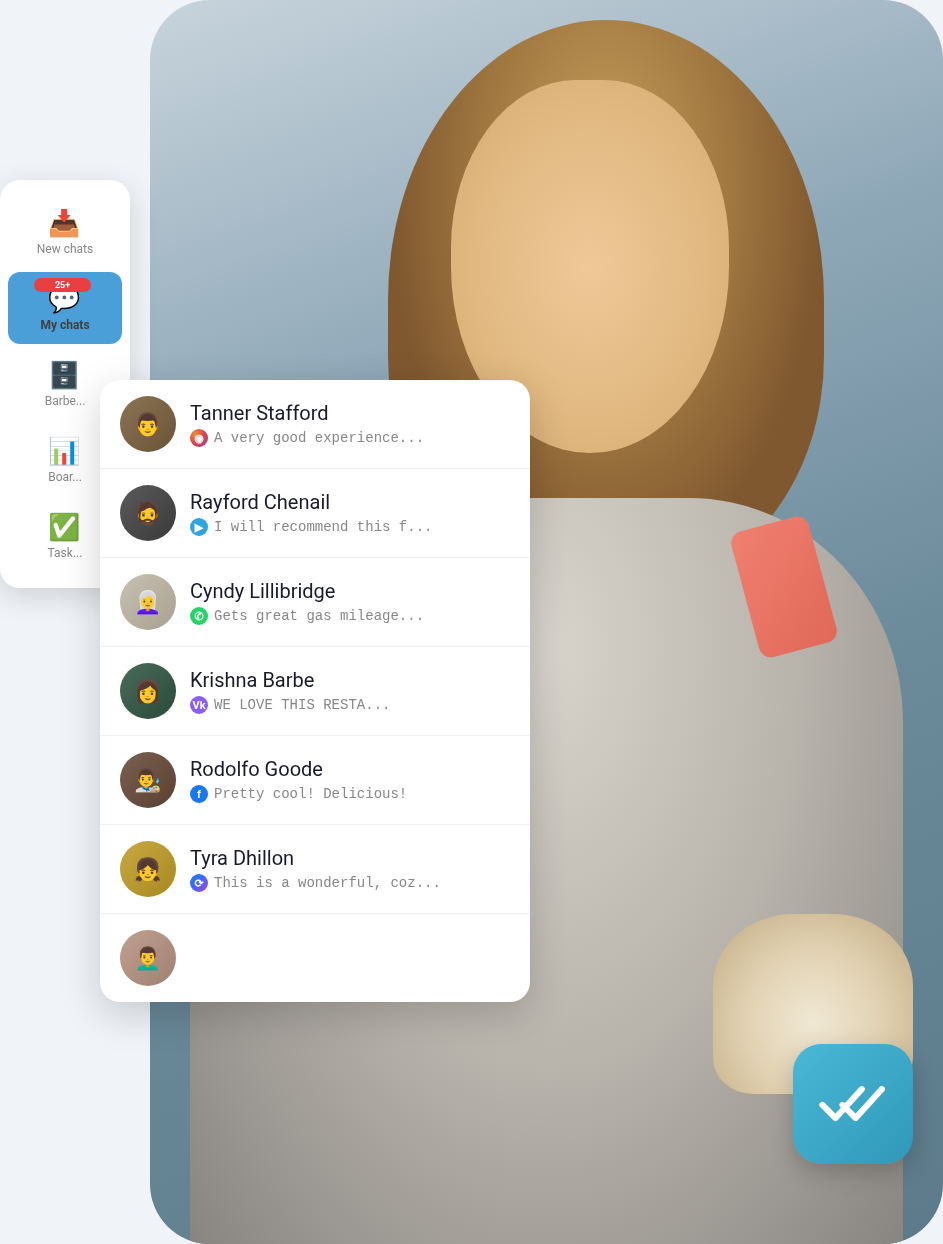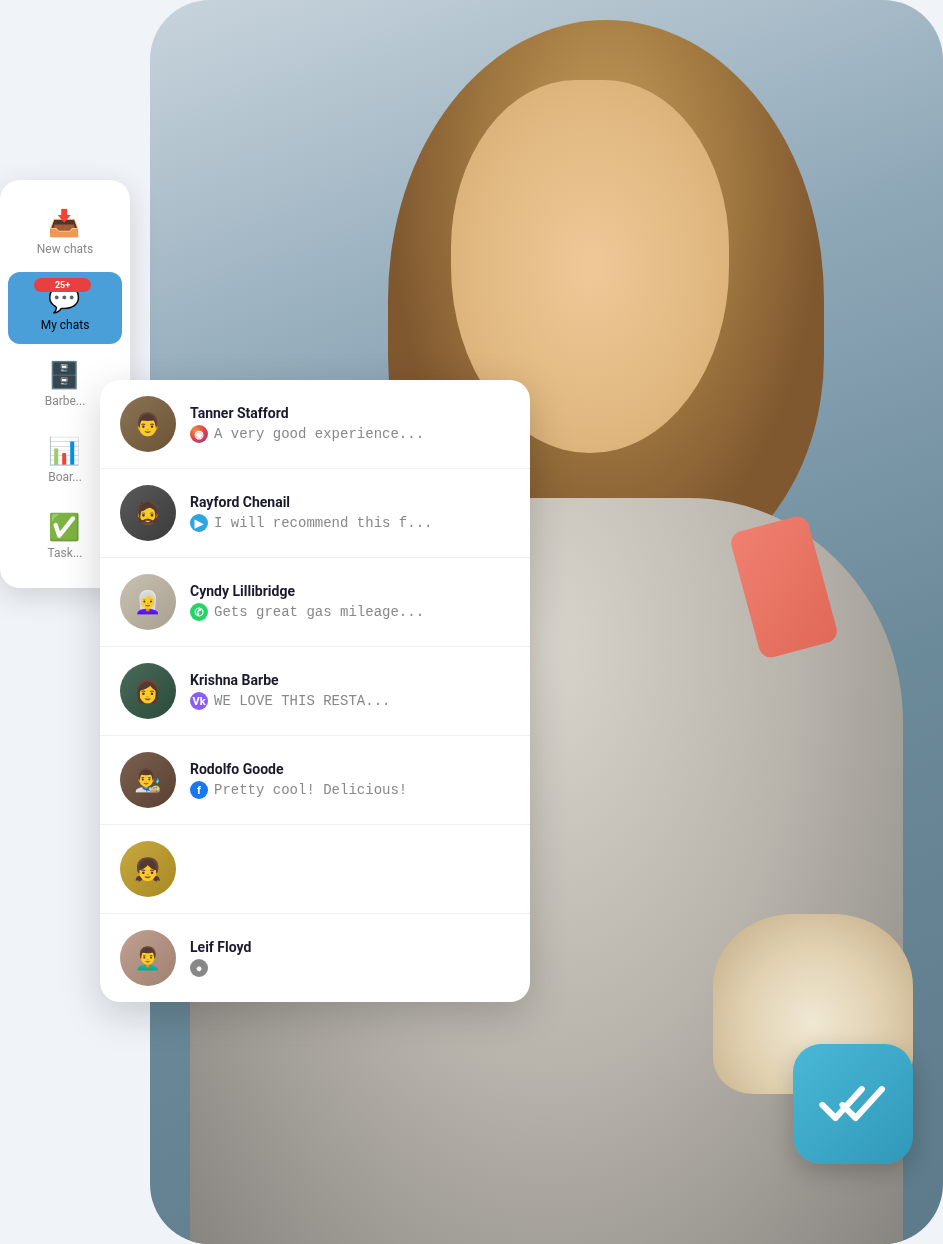--- a/index.html
+++ b/index.html
@@ -128,21 +128,22 @@
     }
 
     .sidebar-item .label {
       font-size: 12px;
       color: #888;
       margin-top: 4px;
       text-align: center;
     }
 
     .sidebar-item.active .label {
-      color: #000000;
+      color: #404040;
+      font-weight: bold;
     }
 
     .badge {
       position: absolute;
       top: -6px;
       right: -10px;
       background: #e84040;
       color: white;
       font-size: 9px;
       font-weight: bold;
@@ -196,22 +197,22 @@
       justify-content: center;
       font-size: 22px;
     }
 
     .chat-info {
       flex: 1;
       min-width: 0;
     }
 
     .chat-name {
-      font-size: 14px;
-      font-weight: 700;
+      font-size: 20px;
+      font-weight: 400;
       color: #1a1a2e;
       margin-bottom: 4px;
     }
 
     .chat-preview {
       display: flex;
       align-items: center;
       gap: 6px;
       font-size: 14px;
       color: #888;
@@ -366,31 +367,31 @@
         <div class="chat-preview">
           <span class="platform-icon platform-facebook">f</span>
           <span class="preview-text">Pretty cool! Delicious!</span>
         </div>
       </div>
     </div>
     <div class="chat-item">
       <div class="avatar" style="background: linear-gradient(135deg, #c8a840, #a88820);">
         <div class="avatar-face">👧</div>
       </div>
+      <div class="chat-info">
+        <div class="chat-name">Tyra Dhillon</div>
+        <div class="chat-preview">
+          <span class="platform-icon platform-messenger">⟳</span>
+          <span class="preview-text">This is a wonderful, coz...</span>
+        </div>
+      </div>
     </div>
     <div class="chat-item">
       <div class="avatar" style="background: linear-gradient(135deg, #c0a090, #a08070);">
         <div class="avatar-face">👨‍🦱</div>
-      </div>
-      <div class="chat-info">
-        <div class="chat-name">Leif Floyd</div>
-        <div class="chat-preview">
-          <span class="platform-icon platform-generic">●</span>
-          <span class="preview-text"></span>
-        </div>
       </div>
     </div>
   </div>
 
 <div class="app-icon">
   <svg class="double-check-svg" viewBox="0 0 80 54" fill="none" xmlns="http://www.w3.org/2000/svg">
     <path d="M5 28 L20 43 L50 10" stroke="white" stroke-width="7" stroke-linecap="round" stroke-linejoin="round" fill="none"></path>
     <path d="M28 28 L43 43 L73 10" stroke="white" stroke-width="7" stroke-linecap="round" stroke-linejoin="round" fill="none"></path>
   </svg>
 </div>

